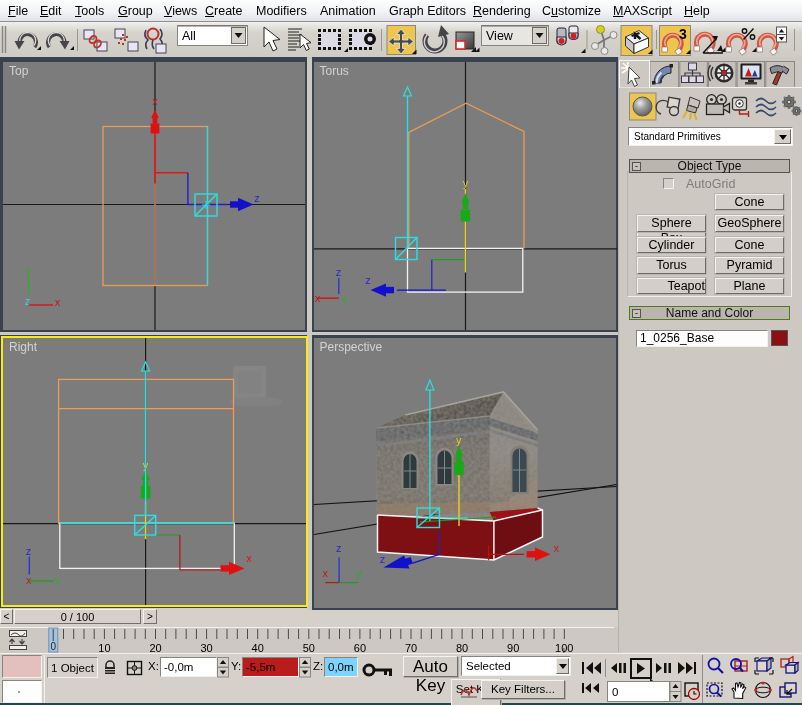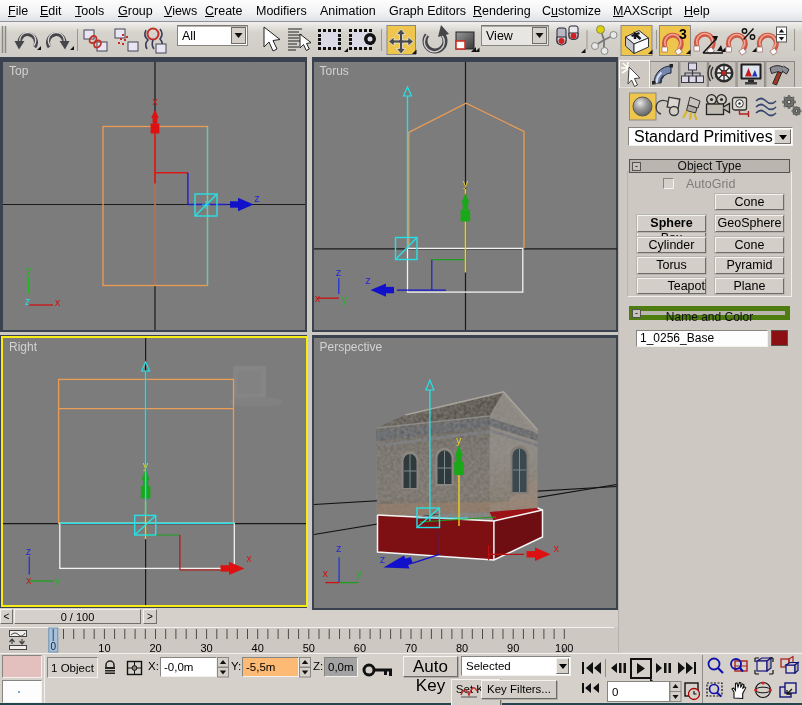--- a/index.html
+++ b/index.html
@@ -679,47 +679,47 @@
   </svg>
   <div class="abs" style="left:148px;top:7px;font-size:11.5px;">X:</div>
   <div class="abs sunken" style="left:160px;top:4px;width:57px;height:20px;font-size:11.5px;line-height:18px;padding-left:3px;background:#fff;">-0,0m</div>
   <svg class="abs" style="left:217px;top:4px" width="12" height="21">
     <rect x="0.5" y="0.5" width="11" height="9.5" fill="#d5d1ca" stroke="#8a8882"></rect>
     <rect x="0.5" y="10.5" width="11" height="9.5" fill="#d5d1ca" stroke="#8a8882"></rect>
     <polygon points="6,3 2.8,7 9.2,7" fill="#111"></polygon>
     <polygon points="6,17.5 2.8,13.5 9.2,13.5" fill="#111"></polygon>
   </svg>
   <div class="abs" style="left:231px;top:7px;font-size:11.5px;">Y:</div>
-  <div class="abs sunken" style="left:242px;top:4px;width:57px;height:20px;font-size:11.5px;line-height:18px;padding-left:3px;background:#fdba74;">-5,5m</div>
+  <div class="abs sunken" style="left:242px;top:4px;width:57px;height:20px;font-size:11.5px;line-height:18px;padding-left:3px;background:#b91c1c;">-5,5m</div>
   <svg class="abs" style="left:299px;top:4px" width="12" height="21">
     <rect x="0.5" y="0.5" width="11" height="9.5" fill="#d5d1ca" stroke="#8a8882"></rect>
     <rect x="0.5" y="10.5" width="11" height="9.5" fill="#d5d1ca" stroke="#8a8882"></rect>
     <polygon points="6,3 2.8,7 9.2,7" fill="#111"></polygon>
     <polygon points="6,17.5 2.8,13.5 9.2,13.5" fill="#111"></polygon>
   </svg>
   <div class="abs" style="left:313px;top:7px;font-size:11.5px;">Z:</div>
-  <div class="abs sunken" style="left:324px;top:4px;width:34px;height:20px;font-size:11.5px;line-height:18px;padding-left:3px;background:#a3a3a3;">0,0m</div>
+  <div class="abs sunken" style="left:324px;top:4px;width:34px;height:20px;font-size:11.5px;line-height:18px;padding-left:3px;background:#7dd3fc;">0,0m</div>
 
   <svg class="abs" style="left:362px;top:8px" width="34" height="18">
     <circle cx="7" cy="9" r="5" fill="none" stroke="#111" stroke-width="3"></circle>
     <line x1="12" y1="9" x2="30" y2="9" stroke="#111" stroke-width="3"></line>
     <rect x="22" y="9" width="3" height="5" fill="#111"></rect>
     <rect x="27" y="9" width="3" height="6" fill="#111"></rect>
   </svg>
 
 
   <div class="abs btn3d" style="left:403px;top:3px;width:55px;height:21px;font-size:17px;text-align:center;line-height:19px;">Auto Key</div>
   <div class="abs btn3d" style="left:403px;top:26px;width:50px;height:31px;font-size:11.5px;text-align:center;line-height:19px;margin-left:48px;">Set Key</div>
   <div class="abs sunken" style="left:461px;top:3px;width:110px;height:20px;background:#fff;font-size:11.5px;line-height:18px;padding-left:4px;">Selected</div>
   <div class="abs combobtn" style="left:556px;top:5px;width:13px;height:16px;"><span class="arrdn" style="margin:4px 0 0 2px"></span></div>
   <svg class="abs" style="left:459px;top:28px" width="20" height="19">
     <path d="M2,14 q4,-10 8,0 q4,-12 8,-4" fill="none" stroke="#c03030" stroke-width="1.5"></path>
     <path d="M2,16 h16" stroke="#555"></path>
   </svg>
-  <div class="abs btn3d" style="left:481px;top:27px;width:76px;height:19px;font-size:11.5px;text-align:center;line-height:17px;">Key Filters...</div>
+  <div class="abs btn3d" style="left:481px;top:27px;width:84px;height:19px;font-size:11.5px;text-align:center;line-height:17px;">Key Filters...</div>
 
   <svg class="abs" style="left:576px;top:0px" width="226" height="52">
     <g fill="#111">
 
       <path d="M6,9 v12 h2 v-12 z M17,9 l-7,6 7,6 z M25,9 l-7,6 7,6 z"></path>
       <line x1="29.5" y1="6" x2="29.5" y2="24" stroke="#908e88"></line>
 
       <path d="M41,10 l-6,5 6,5 z M43,10 h2.5 v10 h-2.5 z M47.5,10 h2.5 v10 h-2.5 z"></path>
 
       <rect x="55" y="6" width="20" height="19" fill="none" stroke="#111" stroke-width="2"></rect>
@@ -922,36 +922,36 @@
       <g fill="#70706c" stroke="#333" stroke-width="0.8">
         <circle cx="16.5" cy="17" r="3.8"></circle>
         <g stroke="#70706c" stroke-width="2">
           <path d="M16.5,12 v2 M16.5,20 v2 M11.5,17 h2 M19.5,17 h2 M13,13.5 l1.4,1.4 M18.6,19.1 l1.4,1.4 M20,13.5 l-1.4,1.4 M14.4,19.1 l-1.4,1.4"></path>
         </g>
         <circle cx="16.5" cy="17" r="1.3" fill="#d8d8d8"></circle>
       </g>
     </g>
   </svg>
 
-  <div class="abs sunken" style="left:9px;top:70px;width:165px;height:19px;background:#fff;font-size:16px;line-height:17px;padding-left:5px;">Standard Primitives</div>
+  <div class="abs sunken" style="left:9px;top:70px;width:165px;height:19px;background:#fff;font-size:10px;line-height:17px;padding-left:5px;">Standard Primitives</div>
   <div class="abs combobtn" style="left:155px;top:72px;width:17px;height:15px;"><span class="arrdn" style="margin:3px 0 0 4px"></span></div>
 
   <div class="abs" style="left:8px;top:114px;width:165px;height:126px;border:1px solid;border-color:#b8b5ae #f0efeb #f0efeb #b8b5ae;"></div>
   <div class="abs" style="left:10px;top:102px;width:161px;height:13.5px;background:#bab6af;border:1px solid #55544f;font-size:12px;text-align:center;line-height:12px;color:#111;">Object Type</div>
   <div class="abs" style="left:13px;top:104.5px;width:9px;height:9px;background:#c6c2bb;border:1px solid #55544f;font-size:9px;line-height:7px;text-align:center;">-</div>
   <div class="abs sunken" style="left:43.6px;top:120.5px;width:11.5px;height:11.5px;background:#d5d1ca;"></div>
   <div class="abs" style="left:67px;top:120px;font-size:12.5px;color:#7f7d78;">AutoGrid</div>
   <div class="abs otbtn" style="left:18px;top:136.5px;margin-top:36px;">Box</div>
   <div class="abs otbtn" style="left:96px;top:136.5px;">Cone</div>
-  <div class="abs otbtn" style="left:18px;top:158px;font-weight:bold;">Sphere</div>
+  <div class="abs otbtn" style="left:18px;top:158px;">Sphere</div>
   <div class="abs otbtn" style="left:96px;top:158px;">GeoSphere</div>
   <div class="abs otbtn" style="left:18px;top:179.5px;">Cylinder</div>
   <div class="abs otbtn" style="left:96px;top:179.5px;">Cone</div>
   <div class="abs otbtn" style="left:18px;top:200px;">Torus</div>
   <div class="abs otbtn" style="left:96px;top:200px;">Pyramid</div>
   <div class="abs otbtn" style="left:18px;top:220.5px;text-align:right;">Teapot</div>
   <div class="abs otbtn" style="left:96px;top:220.5px;">Plane</div>
 
-  <div class="abs" style="left:10px;top:249px;width:161px;height:13.5px;background:#bab6af;border:5px solid #4d7c0f;font-size:12px;text-align:center;line-height:12px;color:#111;">Name and Color</div>
+  <div class="abs" style="left:10px;top:249px;width:161px;height:13.5px;background:#bab6af;border:1px solid #4d7c0f;font-size:12px;text-align:center;line-height:12px;color:#111;">Name and Color</div>
   <div class="abs" style="left:13px;top:251.5px;width:9px;height:9px;background:#c6c2bb;border:1px solid #55544f;font-size:9px;line-height:7px;text-align:center;">-</div>
   <div class="abs sunken" style="left:17px;top:273px;width:132px;height:17px;background:#fdfdfd;font-size:12px;line-height:15px;padding-left:3px;">1_0256_Base</div>
   <div class="abs" style="left:152px;top:273px;width:17px;height:16px;background:#8c1013;border:1px solid #55544f;"></div>
 </div>
 
 </body></html>

